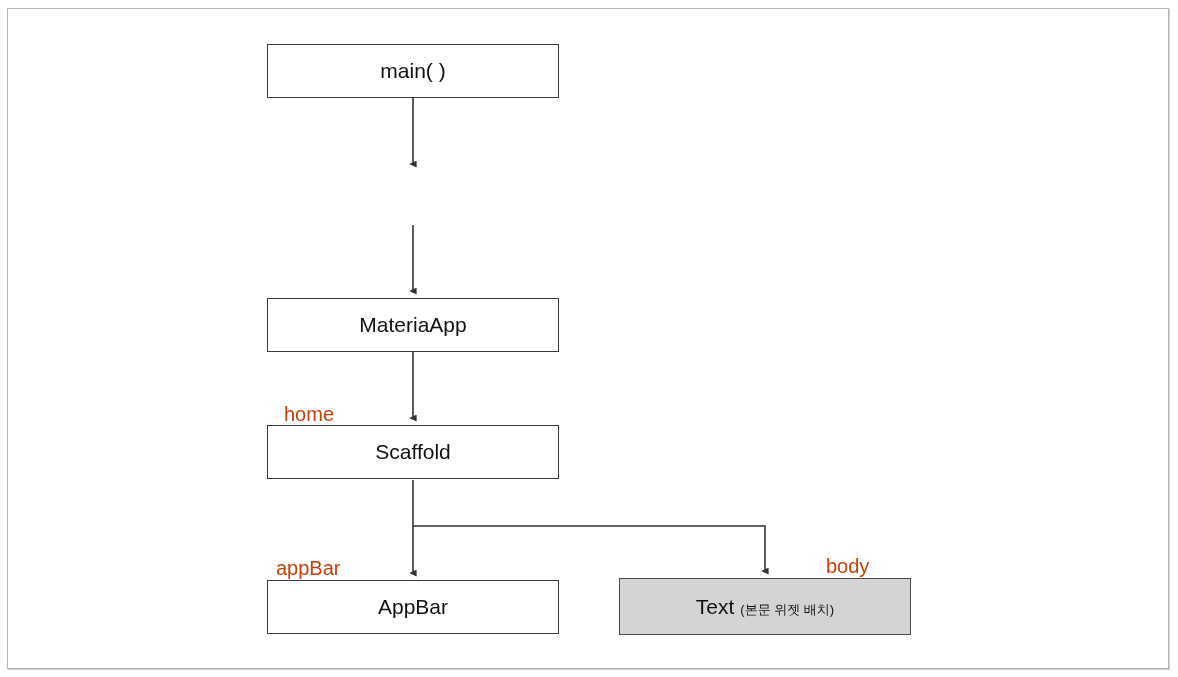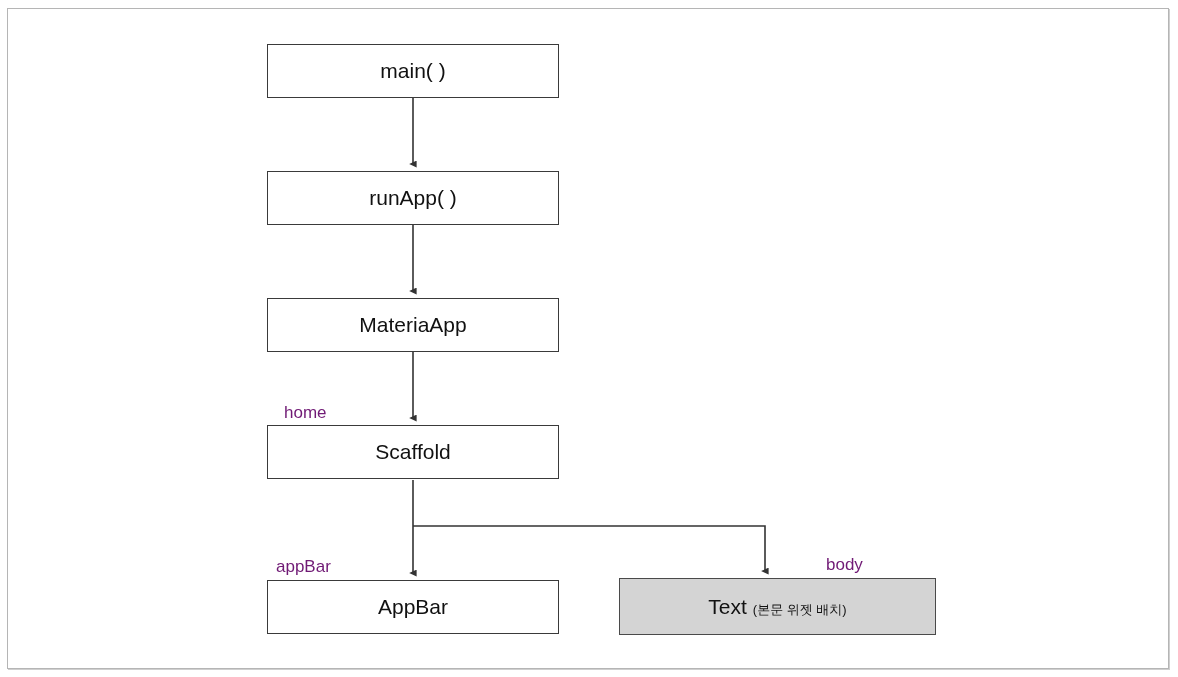--- a/index.html
+++ b/index.html
@@ -62,35 +62,35 @@
   .node.shaded {
     background: #d4d4d4;
     border-color: #4a4a4a;
   }
 
   .node-main     { left: 267px; top: 44px;  width: 292px; height: 54px; }
   .node-runapp   { left: 267px; top: 171px; width: 292px; height: 54px; }
   .node-material { left: 267px; top: 298px; width: 292px; height: 54px; }
   .node-scaffold { left: 267px; top: 425px; width: 292px; height: 54px; }
   .node-appbar   { left: 267px; top: 580px; width: 292px; height: 54px; }
-  .node-text     { left: 619px; top: 578px; width: 317px; height: 57px; }
+  .node-text     { left: 619px; top: 578px; width: 292px; height: 57px; }
 
   .text-node-label {
     display: inline-flex;
     align-items: baseline;
     gap: 6px;
   }
   .text-node-label .latin { font-size: 21px; }
   .text-node-label .hangul { font-size: 13px; }
 
   
   .edge-label {
     position: absolute;
-    font-size: 17px;
-    color: #701a75;
+    font-size: 20px;
+    color: #c2410c;
     white-space: nowrap;
     line-height: 1;
   }
   .label-home   { left: 284px; top: 404px; }
   .label-appbar { left: 276px; top: 558px; }
   .label-body   { left: 826px; top: 556px; }
 </style>
 </head>
 <body>
 
@@ -113,23 +113,20 @@
 
     <line x1="413" y1="480" x2="413" y2="573" stroke="#333333" stroke-width="1.6" marker-end="url(#arrowhead)"></line>
 
     <path d="M413,526 L765,526 L765,571" fill="none" stroke="#333333" stroke-width="1.6" marker-end="url(#arrowhead)"></path>
   </svg>
 
   <div class="node node-main">
     <span>main( )</span>
   </div>
 
-  <div class="node node-runapp">
-    <span>runApp( )</span>
-  </div>
 
   <div class="node node-scaffold">
     <span>Scaffold</span>
   </div>
 
   <div class="node node-material">
     <span>MateriaApp</span>
   </div>
 
   <div class="node node-appbar">

